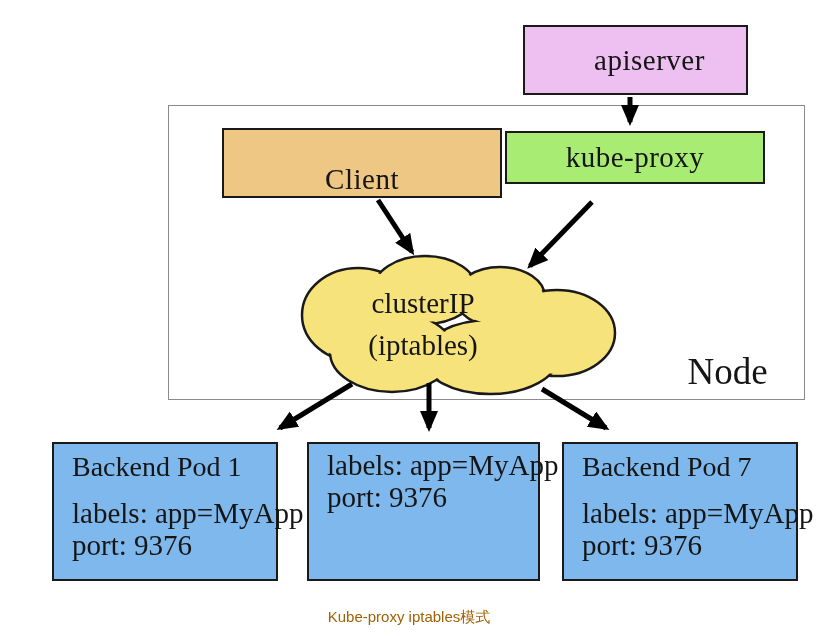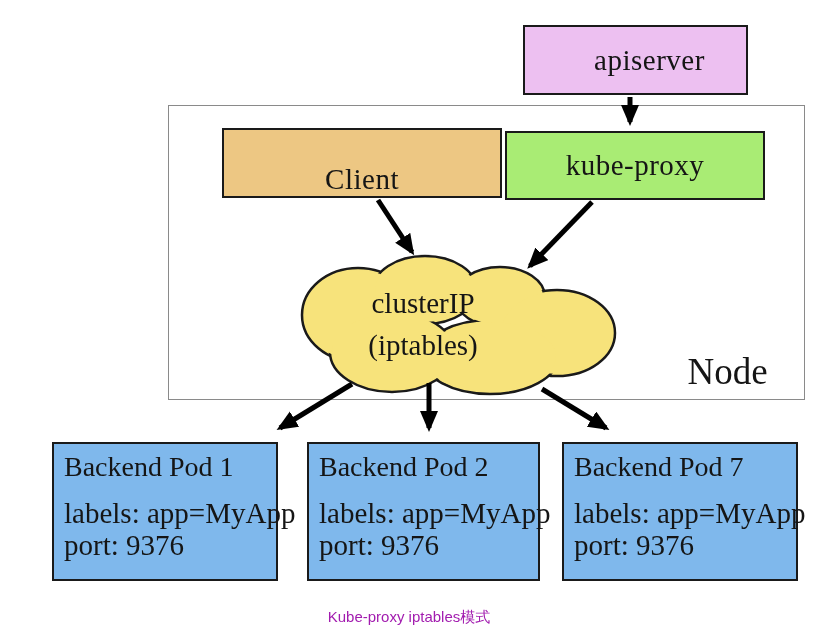--- a/index.html
+++ b/index.html
@@ -12,42 +12,42 @@
     border:1.5px solid #8a8a8a;box-sizing:border-box;background:#ffffff;
   }
   .svg-layer{position:absolute;left:0;top:0;width:837px;height:642px;}
   .box{
     position:absolute;box-sizing:border-box;border:2px solid #1a1a1a;
     display:flex;align-items:center;justify-content:center;
     font-size:29px;letter-spacing:0.5px;
   }
   .box-apiserver{left:523px;top:25px;width:225px;height:70px;}
   .box-client{left:222px;top:128px;width:280px;height:70px;align-items:flex-end;}
-  .box-kube-proxy{left:505px;top:131px;width:260px;height:69px;}
+  .box-kube-proxy{left:505px;top:131px;width:260px;height:53px;}
   .cloud-text{
     position:absolute;width:190px;text-align:center;font-size:29px;line-height:40px;
   }
   .cloud-line1{left:328px;top:283px;}
   .cloud-line2{left:328px;top:325px;}
   .node-label{
     position:absolute;left:655px;top:350px;width:145px;text-align:center;
     font-size:37px;
   }
   .pod{
     position:absolute;top:442px;height:139px;box-sizing:border-box;
-    border:2px solid #1a1a1a;padding:5px 10px 0 10px;
+    border:2px solid #1a1a1a;padding:5px 10px 0 18px;
   }
   .pod-1{left:52px;width:226px;}
   .pod-2{left:307px;width:233px;}
   .pod-3{left:562px;width:236px;}
   .pod-title{font-size:28px;line-height:36px;margin-bottom:12px;white-space:nowrap;}
   .pod-line{font-size:29px;line-height:32px;white-space:nowrap;}
   .caption{
     position:absolute;left:0;top:608px;width:818px;text-align:center;
-    font-family:"Liberation Sans","DejaVu Sans",sans-serif;font-size:15px;color:#a21caf;
+    font-family:"Liberation Sans","DejaVu Sans",sans-serif;font-size:15px;color:#a16207;
   }
 </style>
 </head>
 <body>
 
 <div class="stage">
 
   <div class="node-rect"></div>
 
   <svg class="svg-layer" viewBox="0 0 837 642">
@@ -101,21 +101,20 @@
 
   <div class="node-label">Node</div>
 
   <div class="pod pod-1" style="background: rgb(127, 184, 236);">
     <div class="pod-title">Backend Pod 1</div>
     <div class="pod-line">labels: app=MyApp</div>
     <div class="pod-line">port: 9376</div>
   </div>
 
   <div class="pod pod-2" style="background: rgb(127, 184, 236);">
-    <div class="pod-title">Backend Pod 2</div>
     <div class="pod-line">labels: app=MyApp</div>
     <div class="pod-line">port: 9376</div>
   </div>
 
   <div class="pod pod-3" style="background: rgb(127, 184, 236);">
     <div class="pod-title">Backend Pod 7</div>
     <div class="pod-line">labels: app=MyApp</div>
     <div class="pod-line">port: 9376</div>
   </div>
 

